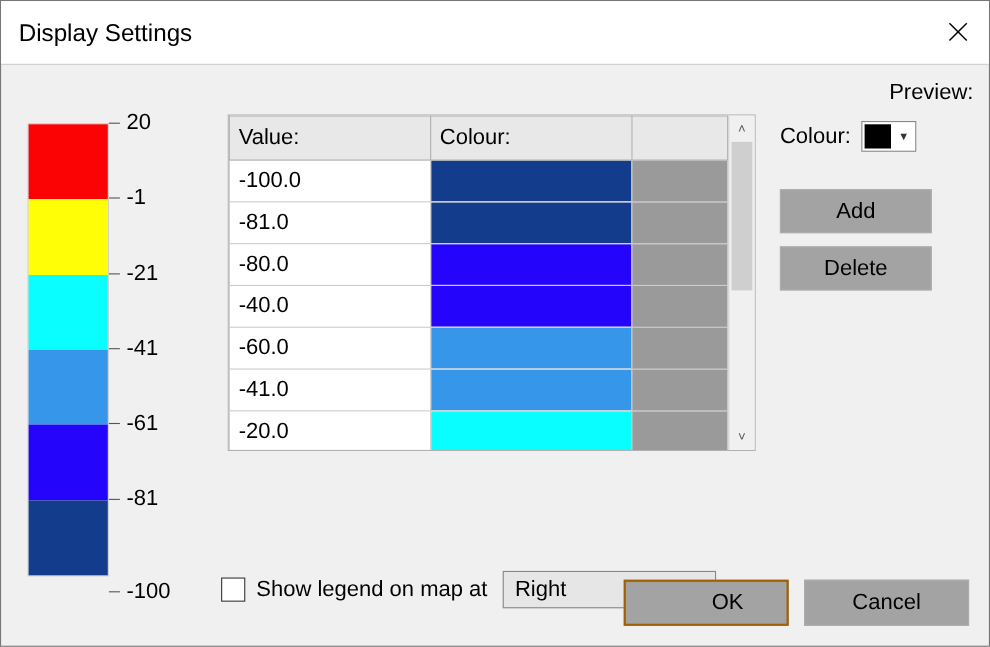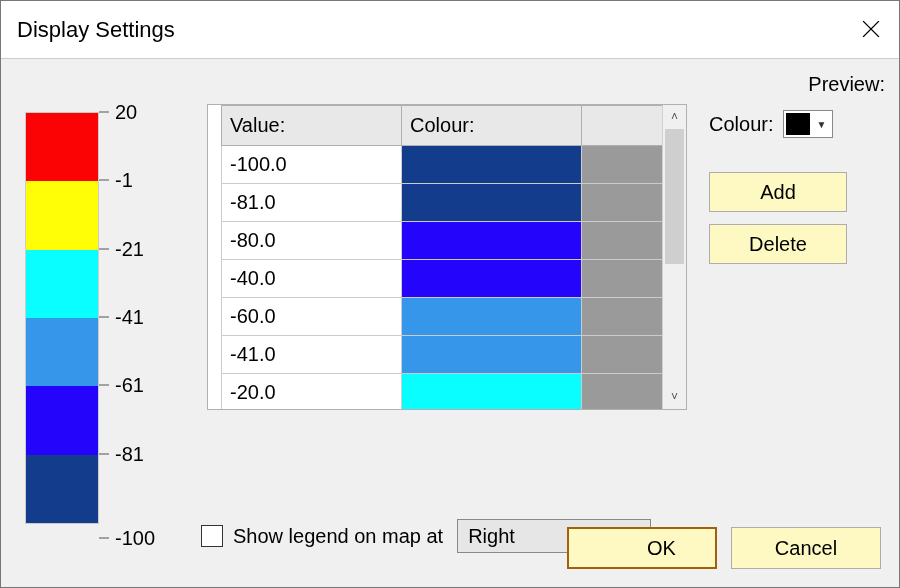--- a/index.html
+++ b/index.html
@@ -87,21 +87,20 @@
     height: 306px;
     border: 1px solid #b0b0b0;
     background: #fff;
     display: flex;
     overflow: hidden;
   }
   .table-scroll {
     flex: 1;
     overflow: hidden;
     position: relative;
-    padding-left: 13px;
   }
   .table-scroll table {
     width: 100%;
     border-collapse: collapse;
     table-layout: fixed;
   }
   .table-scroll th {
     text-align: left;
     font-weight: 400;
     font-size: 20px;
@@ -165,21 +164,21 @@
   .colour-picker .sw {
     width: 24px; height: 22px;
   }
   .colour-picker .caret {
     font-size: 10px; margin: 0 4px 0 6px; color: #333;
   }
   .win-btn {
     display: block;
     width: 138px;
     height: 40px;
-    background: #fef9c3;
+    background: #a3a3a3;
     border: 1px solid #adadad;
     font-size: 20px;
     cursor: pointer;
     margin-bottom: 12px;
     font-family: inherit;
   }
   
   .legend-on-map {
     display: flex; align-items: center;
     margin-top: 18px;

